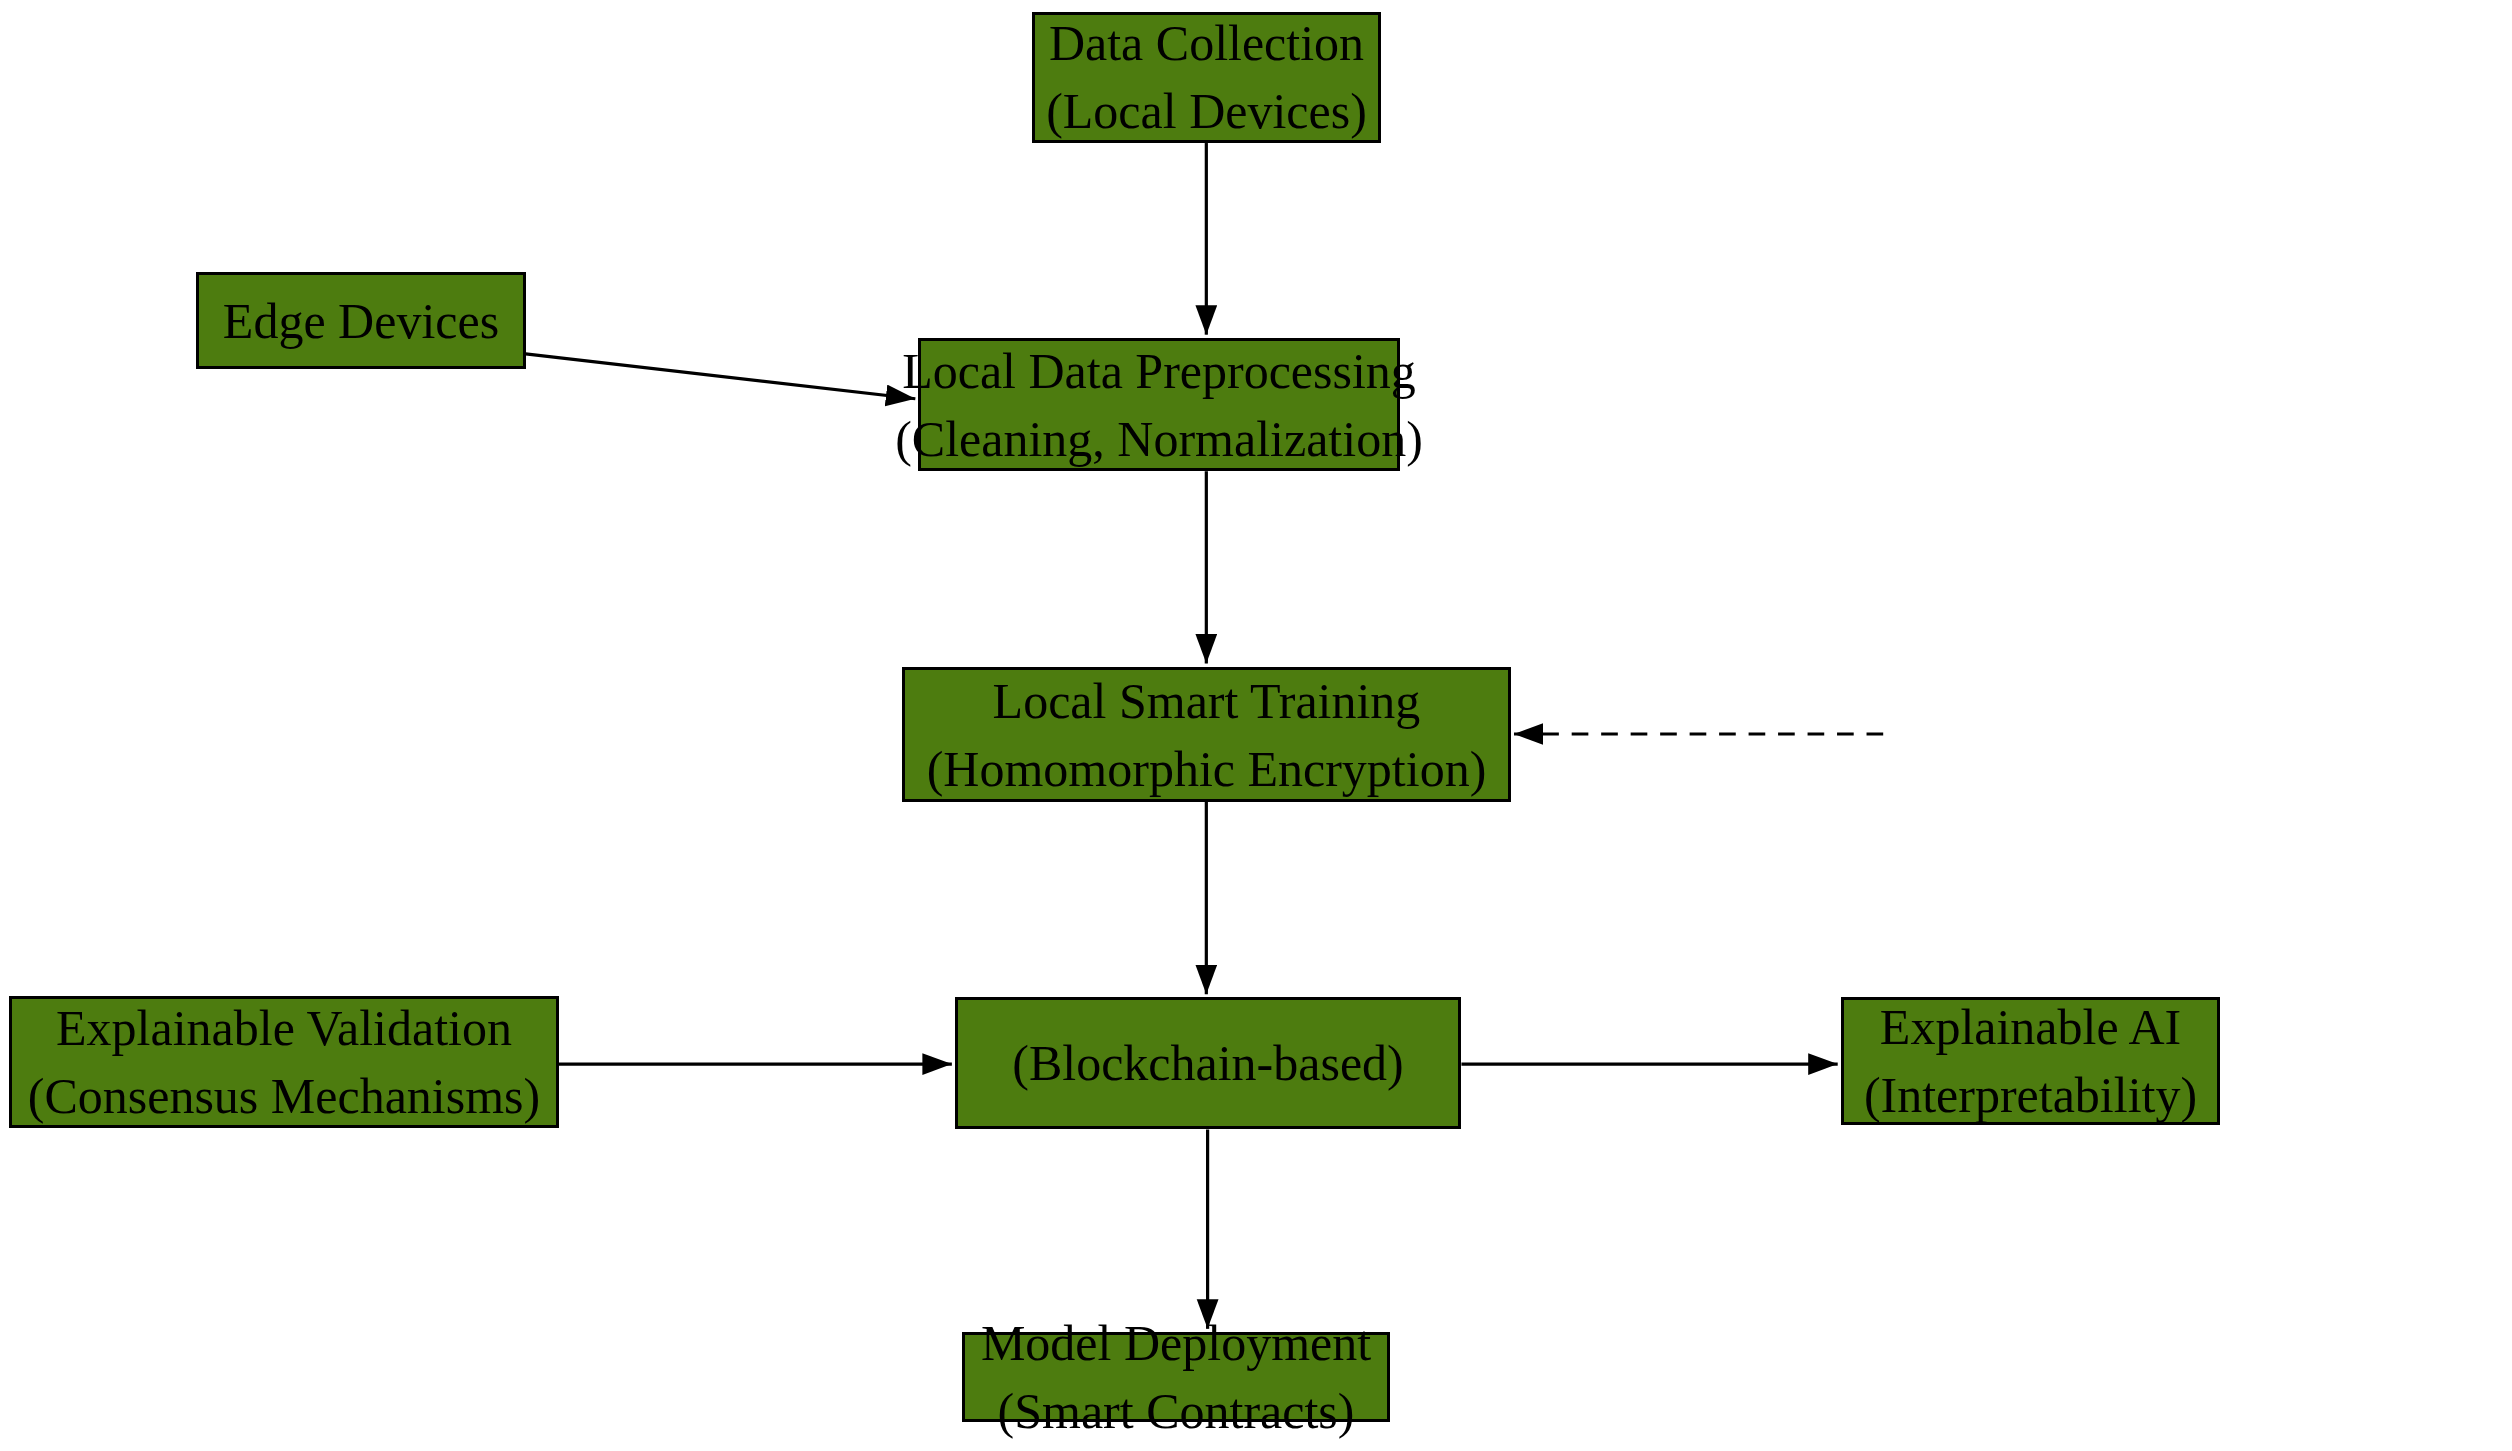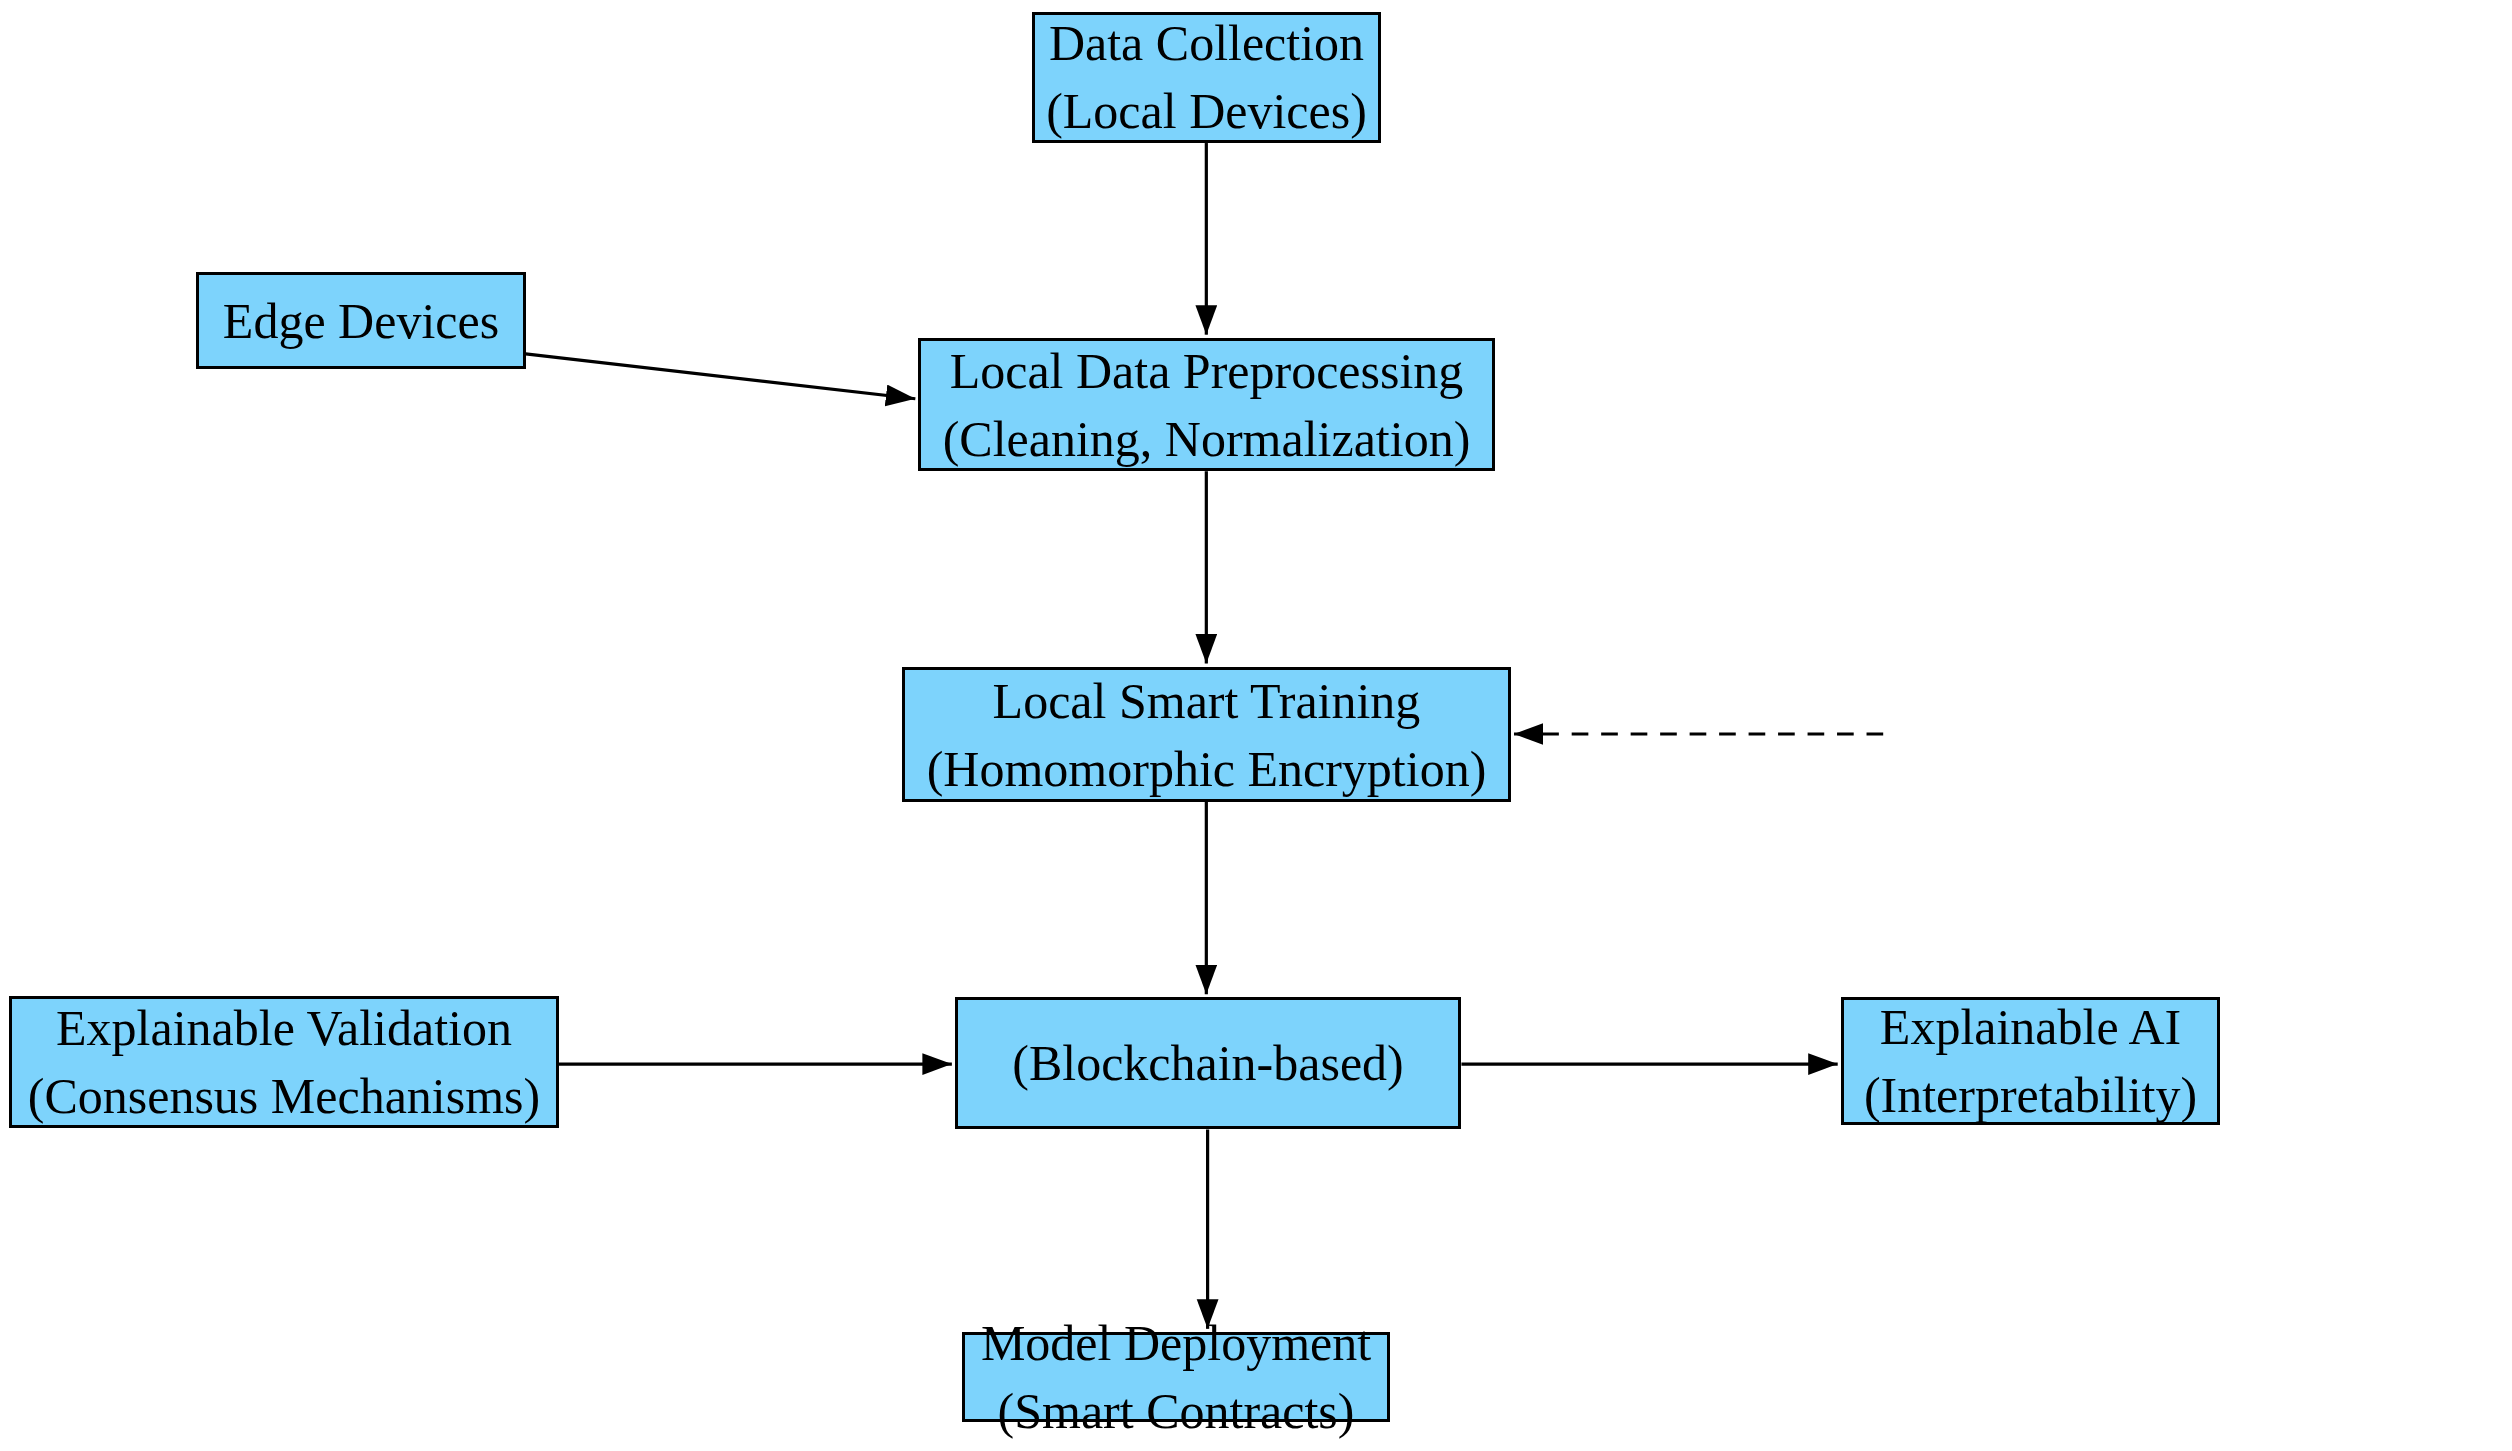--- a/index.html
+++ b/index.html
@@ -25,37 +25,37 @@
     stroke-width: 5;
     fill: none;
   }
   .edge.dashed {
     stroke-dasharray: 26 20;
   }
   .node {
     position: absolute;
     box-sizing: border-box;
     border: 3.2px solid #000000;
-    background: #7dd3fc;
+    background: #4d7c0f;
     color: #000000;
     display: flex;
     flex-direction: column;
     align-items: center;
     justify-content: center;
     text-align: center;
     font-size: 50px;
     line-height: 1.36;
     white-space: nowrap;
   }
   .node .l2:empty { display: none; }
 
   
   #n-data-collection      { left: 1032px; top: 11.5px;   width: 349px; height: 131px; }
   #n-edge-devices         { left: 196px;  top: 272px;  width: 330px; height: 97px; }
-  #n-local-preprocessing  { left: 918px; top: 338px;  width: 577px; height: 133px; }
+  #n-local-preprocessing  { left: 918px; top: 338px;  width: 482px; height: 133px; }
   #n-local-training       { left: 902px; top: 667px; width: 609px; height: 135px; }
   #n-homomorphic          { left: 1883px; top: 667px; width: 625px; height: 135px; }
   #n-blockchain           { left: 9px;   top: 996px; width: 550px; height: 132px; }
   #n-federated            { left: 955px; top: 997px; width: 506px; height: 132px; }
   #n-explainable          { left: 1841px; top: 997px; width: 379px; height: 128px; }
   #n-deployment           { left: 962px; top: 1332px; width: 428px; height: 90px; }
 </style>
 </head>
 <body>
 

